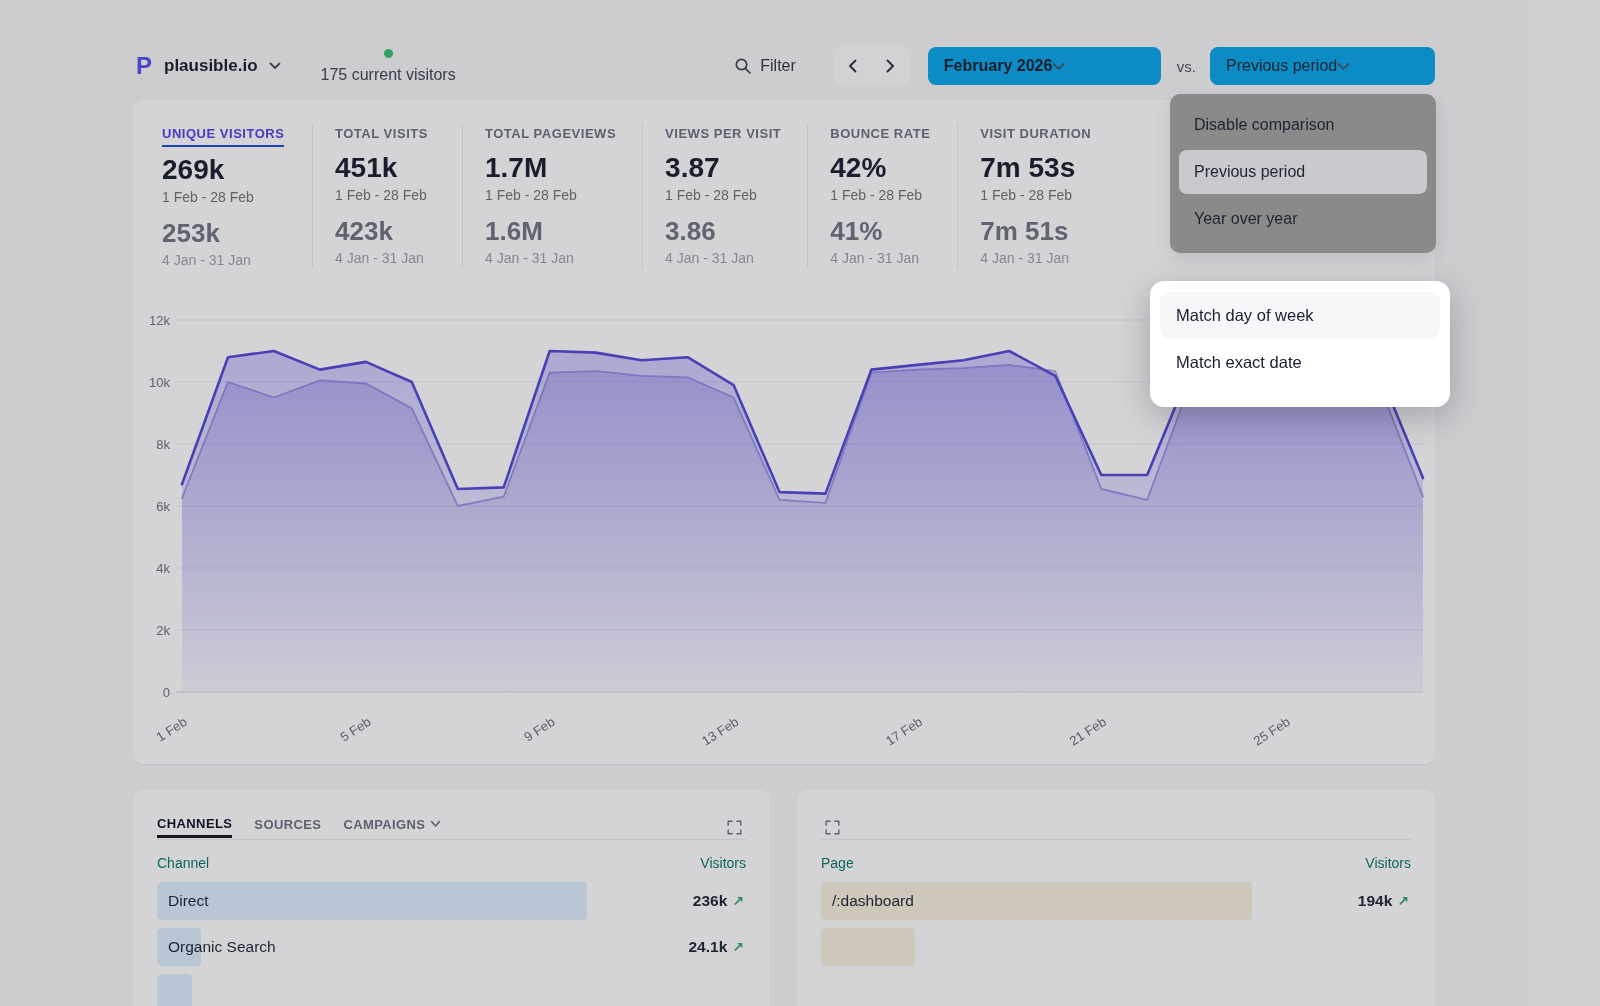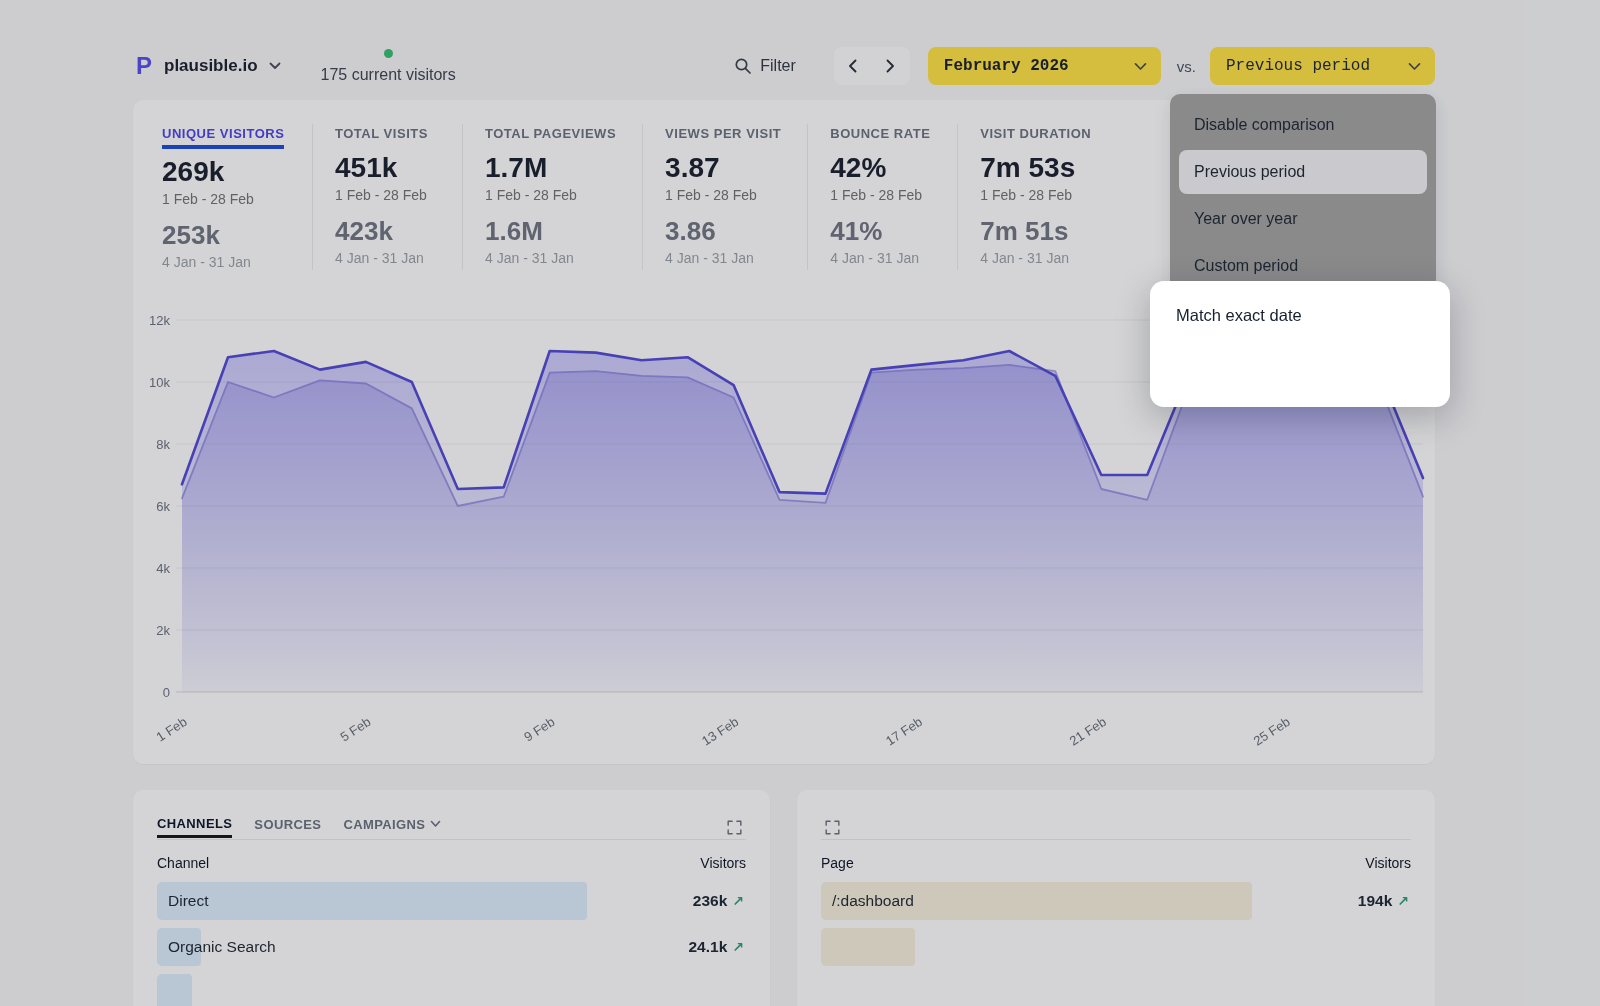--- a/index.html
+++ b/index.html
@@ -21,60 +21,60 @@
   .visitors { display:flex; align-items:center; gap:8px; margin-left:40px;
               font-size:16px; color:#3f4654; cursor:pointer;flex-direction:column; }
   .live-dot { width:9px; height:9px; border-radius:50%; background:#38bf73; }
   .spacer { flex:1; }
   .filter-btn { display:flex; align-items:center; gap:8px; font-size:16px; color:#333a46;
                 cursor:pointer; margin-right:38px; }
   .nav-arrows { display:flex; background:#fafafb; border-radius:8px; height:38px;
                 margin-right:18px; overflow:hidden; }
   .nav-arrows button { width:38px; border:none; background:transparent; cursor:pointer;
                        display:flex; align-items:center; justify-content:center; }
-  .select-box { display:flex; align-items:center; justify-content:space-between;
-                background:#fde047; border-radius:8px; height:38px; padding:0 14px 0 16px;
-                cursor:pointer;font-family:Liberation Mono, monospace; }
+  .select-box { display:flex; align-items:center; justify-content:flex-start;
+                background:#0ea5e9; border-radius:8px; height:38px; padding:0 14px 0 16px;
+                cursor:pointer; }
   .select-date { width:233px; margin-right:16px; font-weight:700; font-size:16px; color:#1b2230; }
   .vs-label { font-size:15px; color:#4b5563; margin-right:14px; }
   .select-comp { width:225px; font-size:16px; font-weight:500; color:#1f2937; }
 
   
   .card { position:absolute; background:#fcfcfd; border-radius:10px;
           box-shadow:0 1px 2px rgba(16,24,40,.05); }
   .main-card { left:133px; top:100px; width:1302px; height:664px; }
 
   
   .stats { display:flex; padding:24px 0 0 29px; }
   .stat-col { padding:0 26px 0 22px; border-left:1px solid #e8e9ec; min-width:150px; }
   .stat-col:first-child { border-left:none; padding-left:0; }
   .stat-label { font-size:13px; font-weight:700; letter-spacing:.04em; color:#6b7280;
                 white-space:nowrap; display:inline-block; padding-bottom:4px; }
-  .stat-label.active { color:#4f46e5; border-bottom:4px solid #1d4ed8; }
+  .stat-label.active { color:#4f46e5; border-bottom:2px solid #1d4ed8; }
   .stat-value { font-size:28px; font-weight:700; color:#1b2230; margin-top:7px; }
   .stat-period { font-size:14px; color:#737373; margin-top:3px; }
   .stat-prev-value { font-size:26px; font-weight:700; color:#707683; margin-top:13px; }
   .stat-prev-period { font-size:14px; color:#9aa0a8; margin-top:3px; }
 
   
   .chart-wrap { position:absolute; left:11px; top:204px; width:1284px; height:452px; }
 
   
   .panel { top:790px; height:400px; padding:26px 24px; }
   .panel-left { left:133px; width:637px; }
   .panel-right { left:797px; width:638px; }
   .panel-head { display:flex; align-items:flex-start; justify-content:space-between;
                 border-bottom:1px solid #e6e8eb; }
   .tabs { display:flex; gap:22px; }
   .tab { border:none; background:none; cursor:pointer; display:flex; align-items:center; gap:5px;
          font-family:inherit; font-size:13px; font-weight:600; letter-spacing:.03em;
          color:#6b7280; padding:0 0 4px 0; }
   .tab.active { color:#0f172a; font-weight:700; border-bottom:3px solid #16181d; margin-bottom:-2px; }
   .expand-btn { border:none; background:none; cursor:pointer; padding:2px; }
-  .cols { display:flex; justify-content:space-between; font-size:14px; color:#0f172a;
+  .cols { display:flex; justify-content:space-between; font-size:14px; color:#0f766e;
           margin:15px 0 11px; }
   .prow { position:relative; height:38px; margin-bottom:8px; border-radius:5px; overflow:hidden; }
   .prow .bar { position:absolute; left:0; top:0; bottom:0; border-radius:4px; }
   .prow .rname { position:relative; z-index:1; font-size:15.5px; color:#1f2937;
                  line-height:38px; padding-left:11px; display:inline-block; }
   .prow .rvalue { position:absolute; right:2px; top:0; line-height:38px; font-size:15.5px;
                   font-weight:600; color:#1f2937; z-index:1; }
   .prow .uparrow { color:#2f9e74; font-size:14px; margin-left:5px; font-weight:700; }
 
   
@@ -256,21 +256,21 @@
       <div class="prow"><div class="bar" style="width: 73%; background: rgb(244, 237, 218);"></div><span class="rname">/:dashboard</span><span class="rvalue">194k<span class="uparrow">↗</span></span></div>
       <div class="prow">
         <div class="bar" style="width: 16%; background: rgb(244, 237, 218);"></div>
       </div>
     </section>
 
   <div class="menu" id="comparison-menu">
       <div class="menu-item">Disable comparison</div>
       <div class="menu-item selected">Previous period</div>
       <div class="menu-item">Year over year</div>
-      <div class="menu-item">Custom period</div>
     </div>
 </div>
 
 <div class="dim"></div>
 
 <div class="spotlight" id="spotlight">
+    <div class="spot-item highlighted">Match day of week</div>
     <div class="spot-item">Match exact date</div>
   </div>
 
 </body></html>

